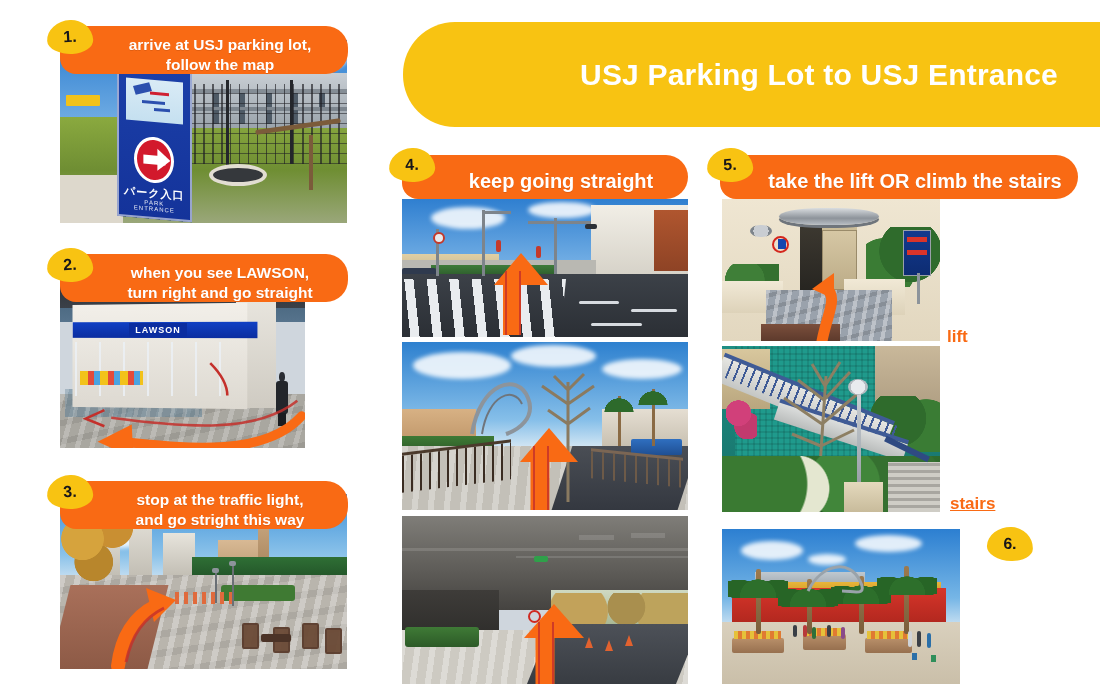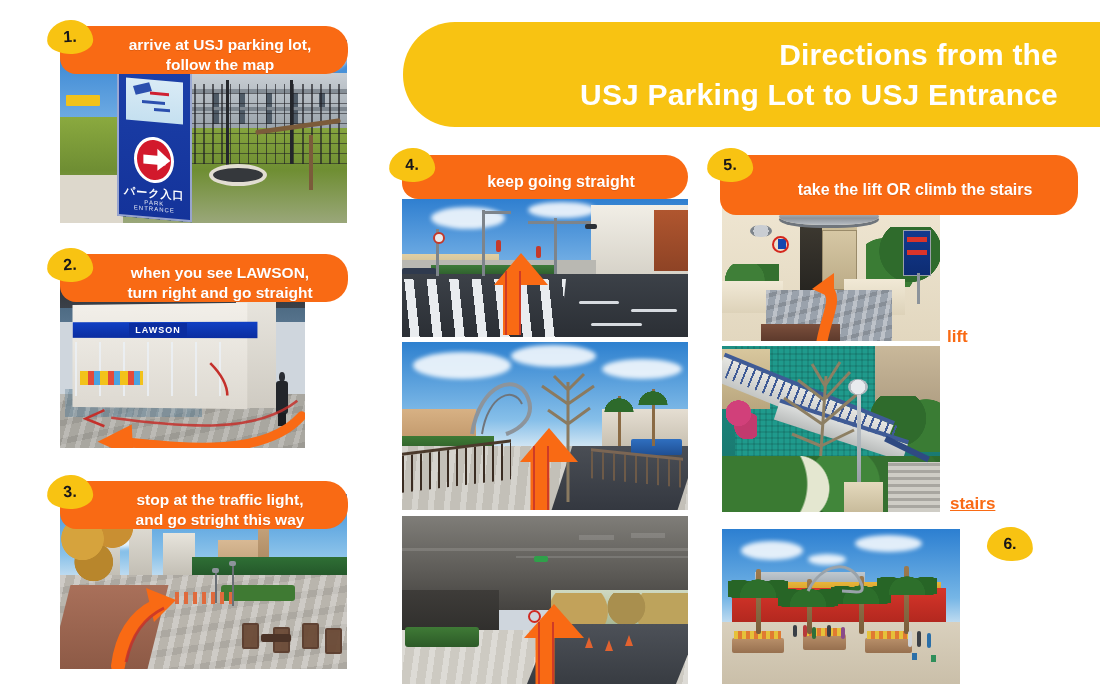--- a/index.html
+++ b/index.html
@@ -40,22 +40,22 @@
   }
   .banner-text {
     color: #ffffff; font-weight: bold; text-align: center;
     line-height: 1.28; font-size: 15.5px;
     text-shadow: 0 1px 0 rgba(150,60,10,.25);
   }
   .banner.b1 { left: 60px;  top: 26px;  width: 288px; height: 48px; border-radius: 16px 22px 22px 16px; }
   .banner.b2 { left: 60px;  top: 254px; width: 288px; height: 48px; border-radius: 16px 22px 22px 16px; }
   .banner.b3 { left: 60px;  top: 481px; width: 288px; height: 48px; border-radius: 16px 22px 22px 16px; }
   .banner.b4 { left: 402px; top: 155px; width: 286px; height: 44px; border-radius: 16px 22px 22px 16px; }
-  .banner.b5 { left: 720px; top: 155px; width: 358px; height: 60px; border-radius: 16px 22px 22px 16px; }
-  .banner.b4 .banner-text, .banner.b5 .banner-text { font-size: 16px; }
+  .banner.b5 { left: 720px; top: 155px; width: 358px; height: 44px; border-radius: 16px 22px 22px 16px; }
+  .banner.b4 .banner-text, .banner.b5 .banner-text { font-size: 20px; }
 
   
   .badge {
     position: absolute;
     width: 46px; height: 34px;
     background: #F8C312;
     border-radius: 52% 48% 46% 54% / 58% 62% 38% 42%;
     display: flex; align-items: center; justify-content: center;
     color: #17161a; font-weight: bold; font-size: 16px;
     z-index: 8;
@@ -443,21 +443,20 @@
     line-height: 1.35; text-align: center;
     padding-top: 22px;
   }
 </style>
 </head>
 <body>
 
 <div id="stage">
 
   <div class="title-banner">
-    <div class="title-line">Directions from the</div>
     <div class="title-line">USJ Parking Lot to USJ Entrance</div>
   </div>
 
   <div class="photo p1">
     <div class="sky"></div>
     <div class="cloud" style="left:60%;top:4%;width:40%;height:14%"></div>
     <div class="ground"></div>
     <div class="bldg">
       <div class="bldg-row" style="top:30%"></div>
       <div class="bldg-row" style="top:62%"></div>

